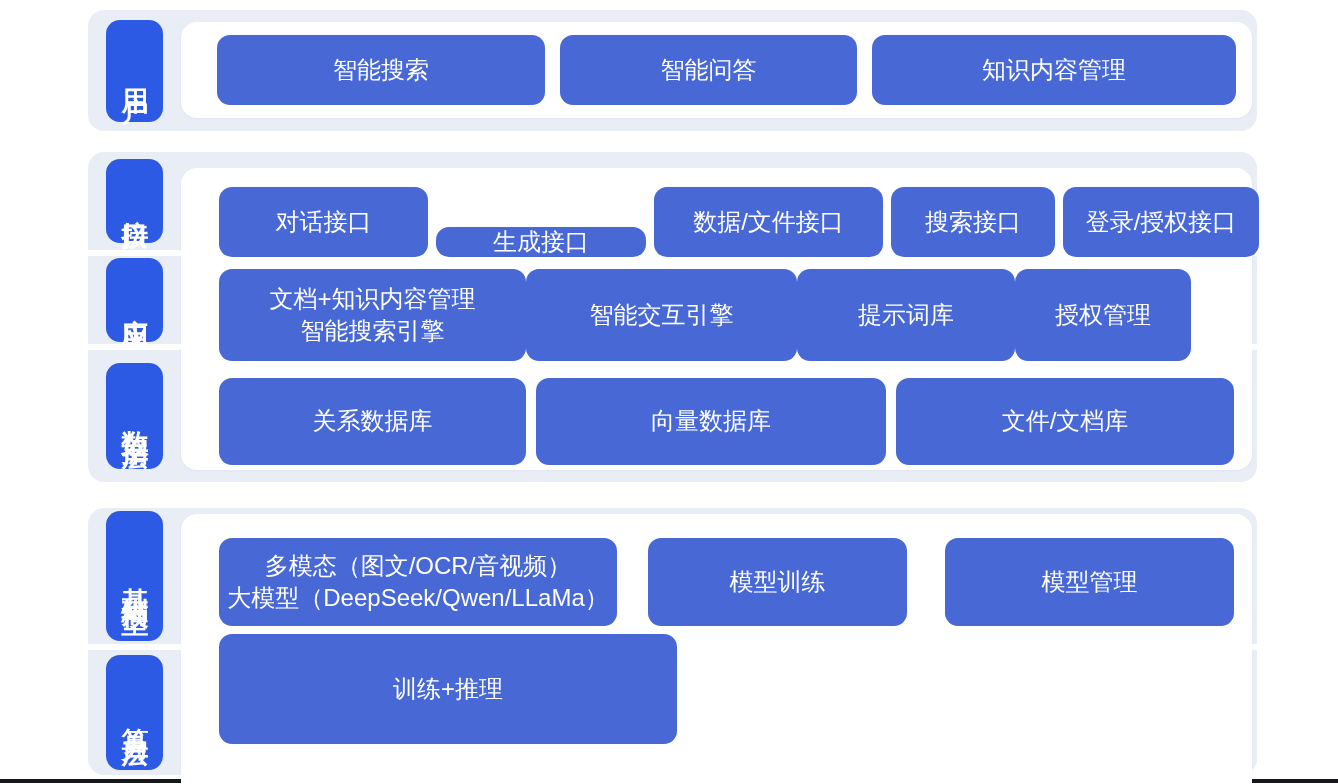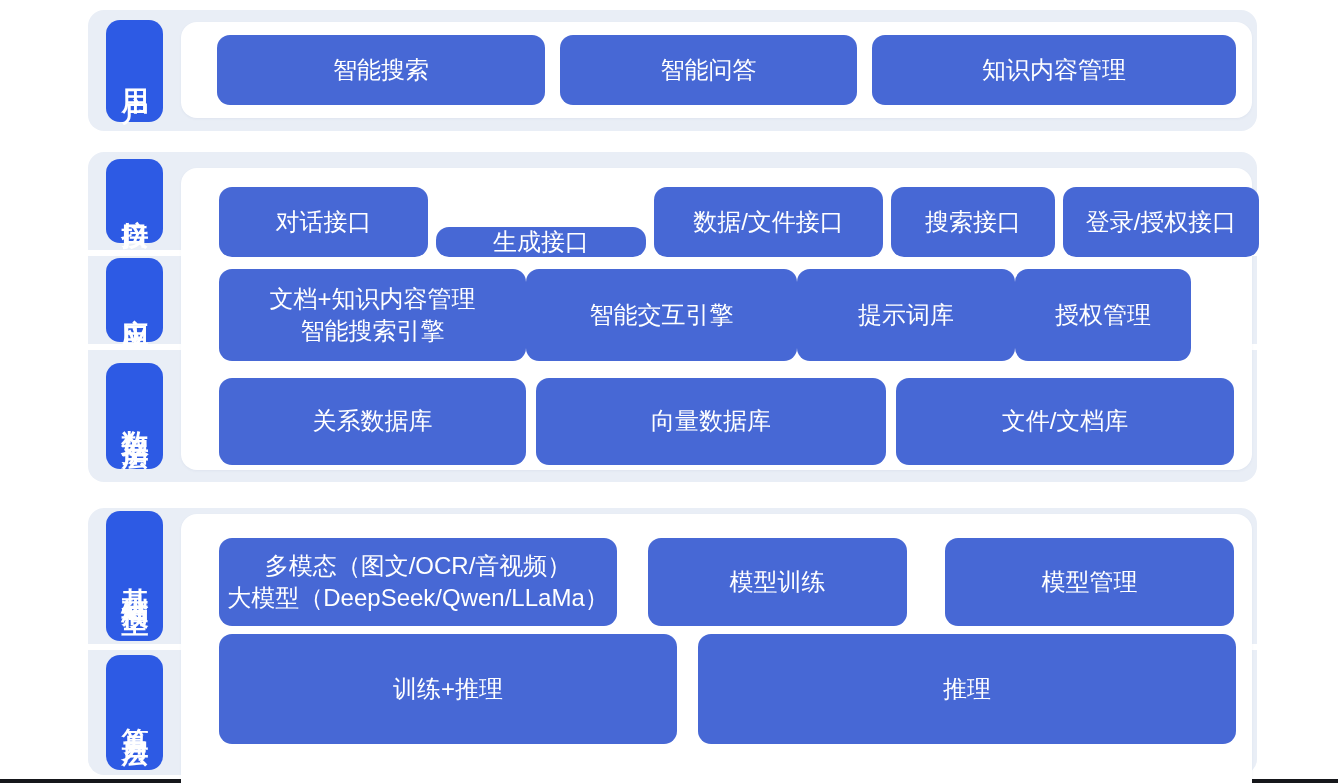--- a/index.html
+++ b/index.html
@@ -107,18 +107,17 @@
     <div class="row" style="height:88px;">
       <div class="block" style="width:398px;">
         <span>多模态（图文/OCR/音视频）</span>
         <span>大模型（DeepSeek/Qwen/LLaMa）</span>
       </div>
       <div class="block" style="width:259px;margin-left:31px;">模型训练</div>
       <div class="block" style="width:289px;margin-left:38px;">模型管理</div>
     </div>
     <div class="row" style="height:110px;gap:21px;margin-top:8px;">
       <div class="block" style="width:458px;">训练+推理</div>
-      <div class="block" style="width:538px;">推理</div>
     </div>
   </div>
 </div>
 
 <div class="footer-line"></div>
 
 </body></html>

